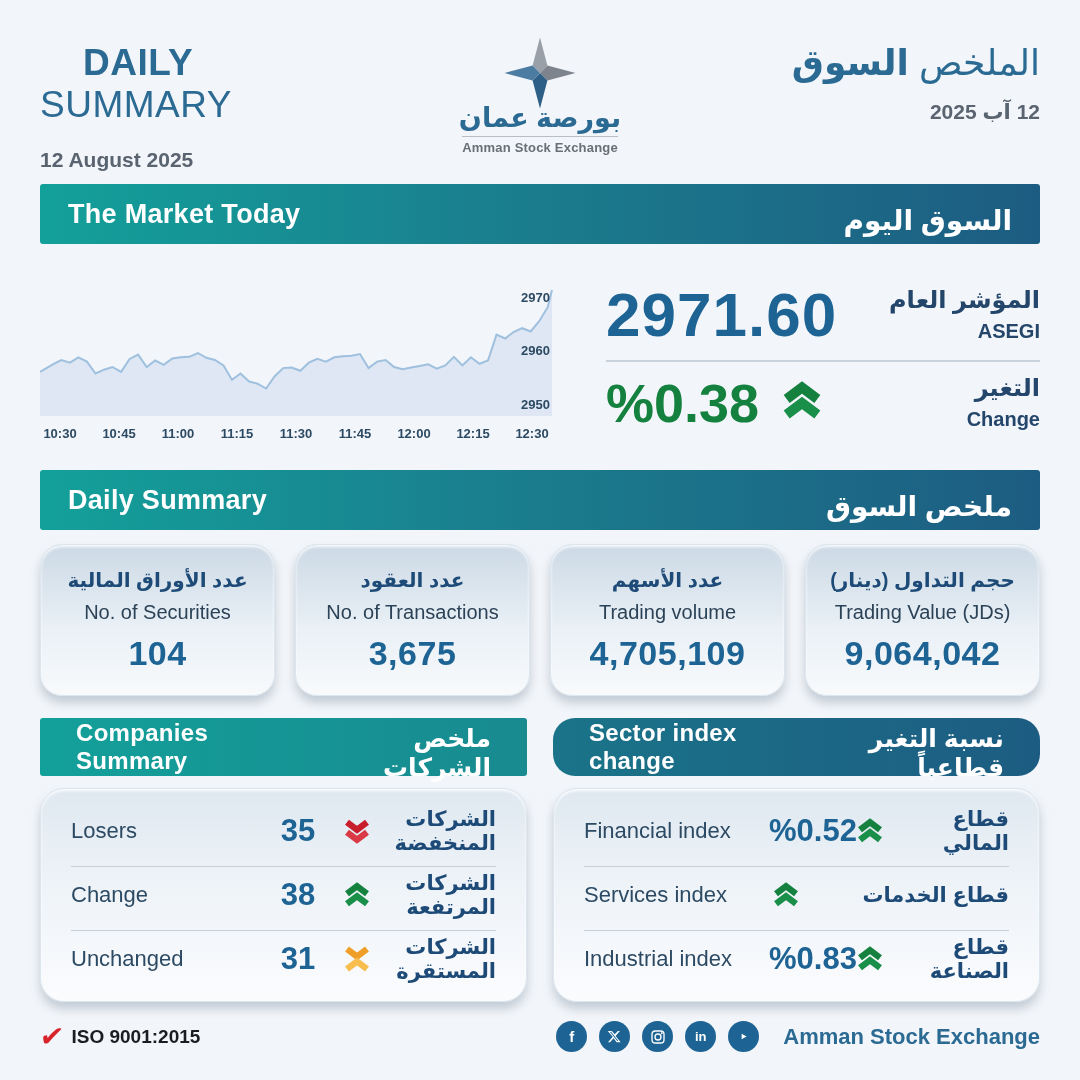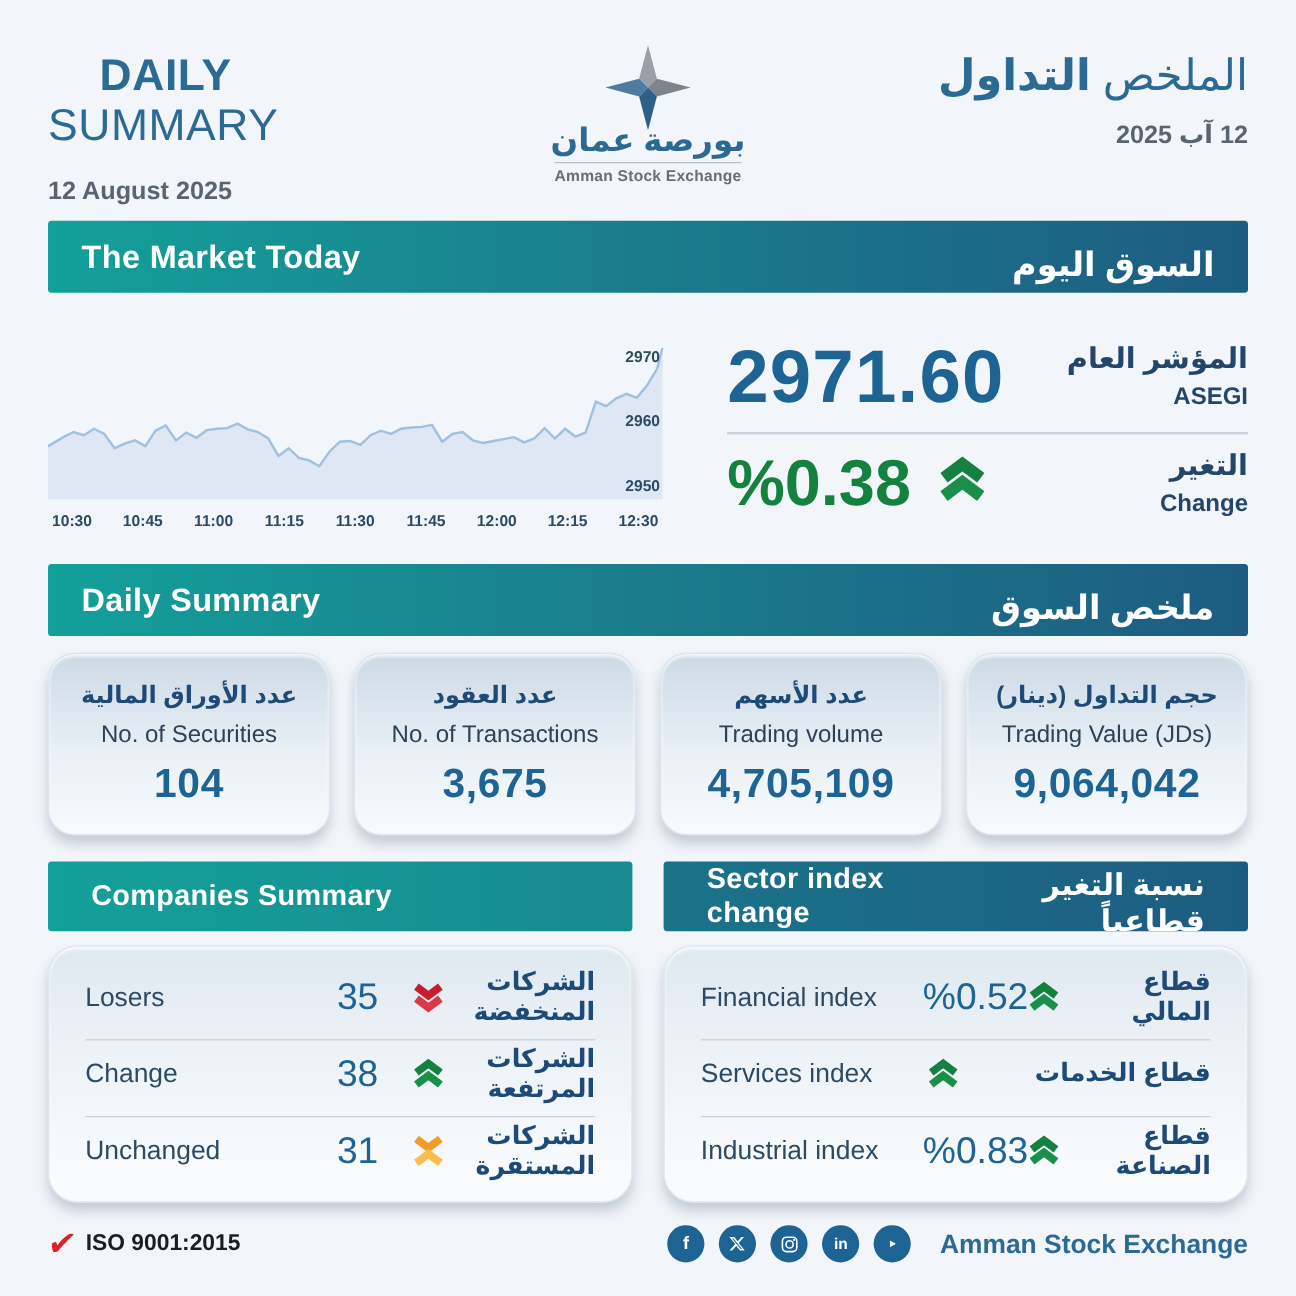--- a/index.html
+++ b/index.html
@@ -58,33 +58,33 @@
     display:flex;flex-direction:column;align-items:center;justify-content:center;text-align:center;}
   .card .lar{font-size:20px;font-weight:bold;color:#1d4a77;}
   .card .len{font-size:20px;color:#2c4257;margin-top:9px;}
   .card .val{font-size:34px;font-weight:bold;color:#1d6394;margin-top:10px;letter-spacing:.5px;}
 
   
   .columns{display:flex;gap:26px;margin-top:22px;}
   .col{flex:1;}
   .col .banner{height:58px;padding:0 36px;}
   .banner.companies{background:linear-gradient(90deg,#13a09a 0%,#188a90 100%);}
-  .banner.sectors{background:linear-gradient(90deg,#1a7489 0%,#1d5c82 100%);}
+  .banner.sectors{background:linear-gradient(90deg,#1a7489 0%,#1d5c82 100%);border-radius:22px;}
   .col .banner .en{font-size:24px;}
   .col .banner .ar{font-size:25px;}
   .bigcard{margin-top:12px;height:214px;border-radius:24px;
     background:linear-gradient(180deg,#dfe8f0 0%,#eef3f8 45%,#fbfcfe 100%);
     box-shadow:0 7px 10px rgba(110,130,150,.35), inset 0 2px 3px rgba(255,255,255,.9);
     border:1px solid #dde6ee;
     padding:10px 30px;box-sizing:border-box;
     display:flex;flex-direction:column;justify-content:space-around;}
   .brow{display:flex;align-items:center;height:56px;}
   .brow + .brow{border-top:1px solid #c6d0da;}
   .brow .len{font-size:22px;color:#2c4a63;width:185px;}
-  .brow .val{font-size:31px;font-weight:normal;color:#1d6394;width:84px;text-align:center;}
+  .brow .val{font-size:31px;font-weight:bold;color:#1d6394;width:84px;text-align:center;}
   .brow .chev{width:34px;display:flex;justify-content:center;}
   .brow .lar{flex:1;text-align:right;font-size:21px;font-weight:bold;color:#1d4a77;}
 
   
   .footer{position:absolute;left:40px;right:40px;bottom:28px;display:flex;justify-content:space-between;align-items:center;}
   .iso{display:flex;align-items:center;gap:8px;font-size:19px;font-weight:bold;color:#1a1d21;}
   .iso .chk{color:#d8232a;font-size:28px;font-weight:bold;line-height:1;transform:skewX(-8deg);}
   .social{display:flex;align-items:center;gap:12px;}
   .sicon{width:31px;height:31px;border-radius:50%;background:#1d6394;color:#fff;
     display:flex;align-items:center;justify-content:center;font-size:15px;font-weight:bold;}
@@ -106,21 +106,21 @@
       <svg viewBox="0 0 100 100">
         <polygon points="50,2 60,40 50,50 40,40" fill="#9aa0a8"></polygon>
         <polygon points="98,50 60,60 50,50 60,40" fill="#7d848d"></polygon>
         <polygon points="50,98 40,60 50,50 60,60" fill="#2e5f86"></polygon>
         <polygon points="2,50 40,40 50,50 40,60" fill="#4d7ca3"></polygon>
       </svg>
       <div class="logo-ar rtl">بورصة عمان</div>
       <div class="logo-en">Amman Stock Exchange</div>
     </div>
     <div class="h-right">
-      <div class="h-title-ar rtl"><span>الملخص </span><span class="b">التداول</span></div>
+      <div class="h-title-ar rtl"><span>الملخص </span><span class="b">السوق</span></div>
       <div class="h-date-ar rtl">12 آب 2025</div>
     </div>
   </div>
 
   <div class="banner main banner1">
     <span class="en">The Market Today</span>
     <span class="ar rtl">السوق اليوم</span>
   </div>
 
   <div class="market">
@@ -193,20 +193,21 @@
       <div class="len">Trading Value (JDs)</div>
       <div class="val">9,064,042</div>
     </div>
   </div>
 
   <div class="columns">
 
     <div class="col">
       <div class="banner companies">
         <span class="en">Companies Summary</span>
+        <span class="ar rtl">ملخص الشركات</span>
       </div>
       <div class="bigcard">
         <div class="brow">
           <span class="len">Losers</span>
           <span class="val">35</span>
           <span class="chev">
               <svg width="30" height="30" viewBox="0 0 24 24">
                 <polyline points="4,5 12,11 20,5" fill="none" stroke="#c81e2b" stroke-width="5.2" stroke-linejoin="miter"></polyline>
                 <polyline points="4,13 12,19 20,13" fill="none" stroke="#d93a45" stroke-width="5.2" stroke-linejoin="miter"></polyline>
               </svg>

